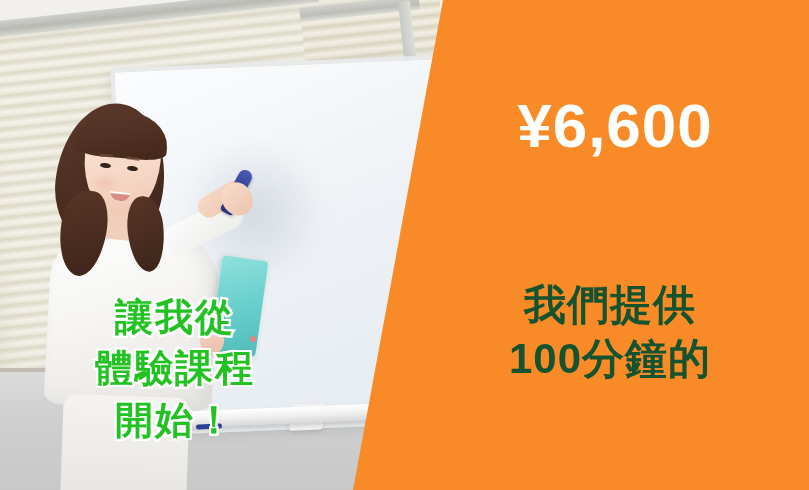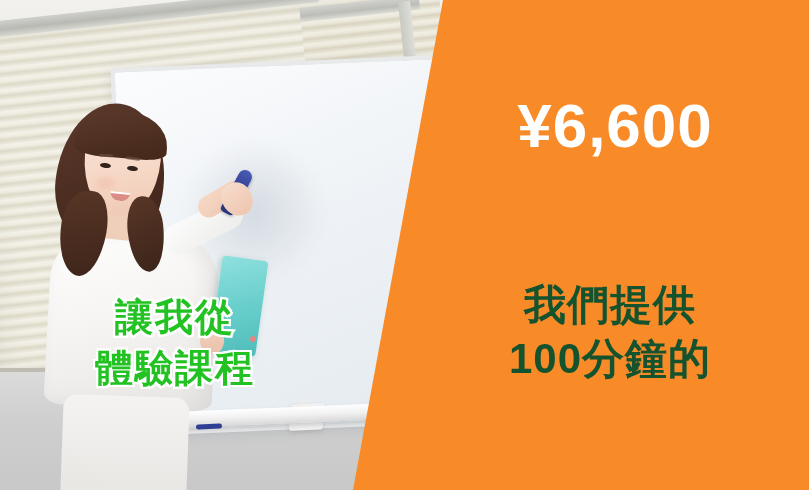--- a/index.html
+++ b/index.html
@@ -445,15 +445,16 @@
   <div class="price">¥6,600</div>
 
   <div class="offer">
     <div>我們提供</div>
     <div>100分鐘的</div>
   </div>
 
   <div class="headline">
     <div>讓我從</div>
     <div>體驗課程</div>
+    <div>開始！</div>
   </div>
 
 </div>
 
 </body></html>

